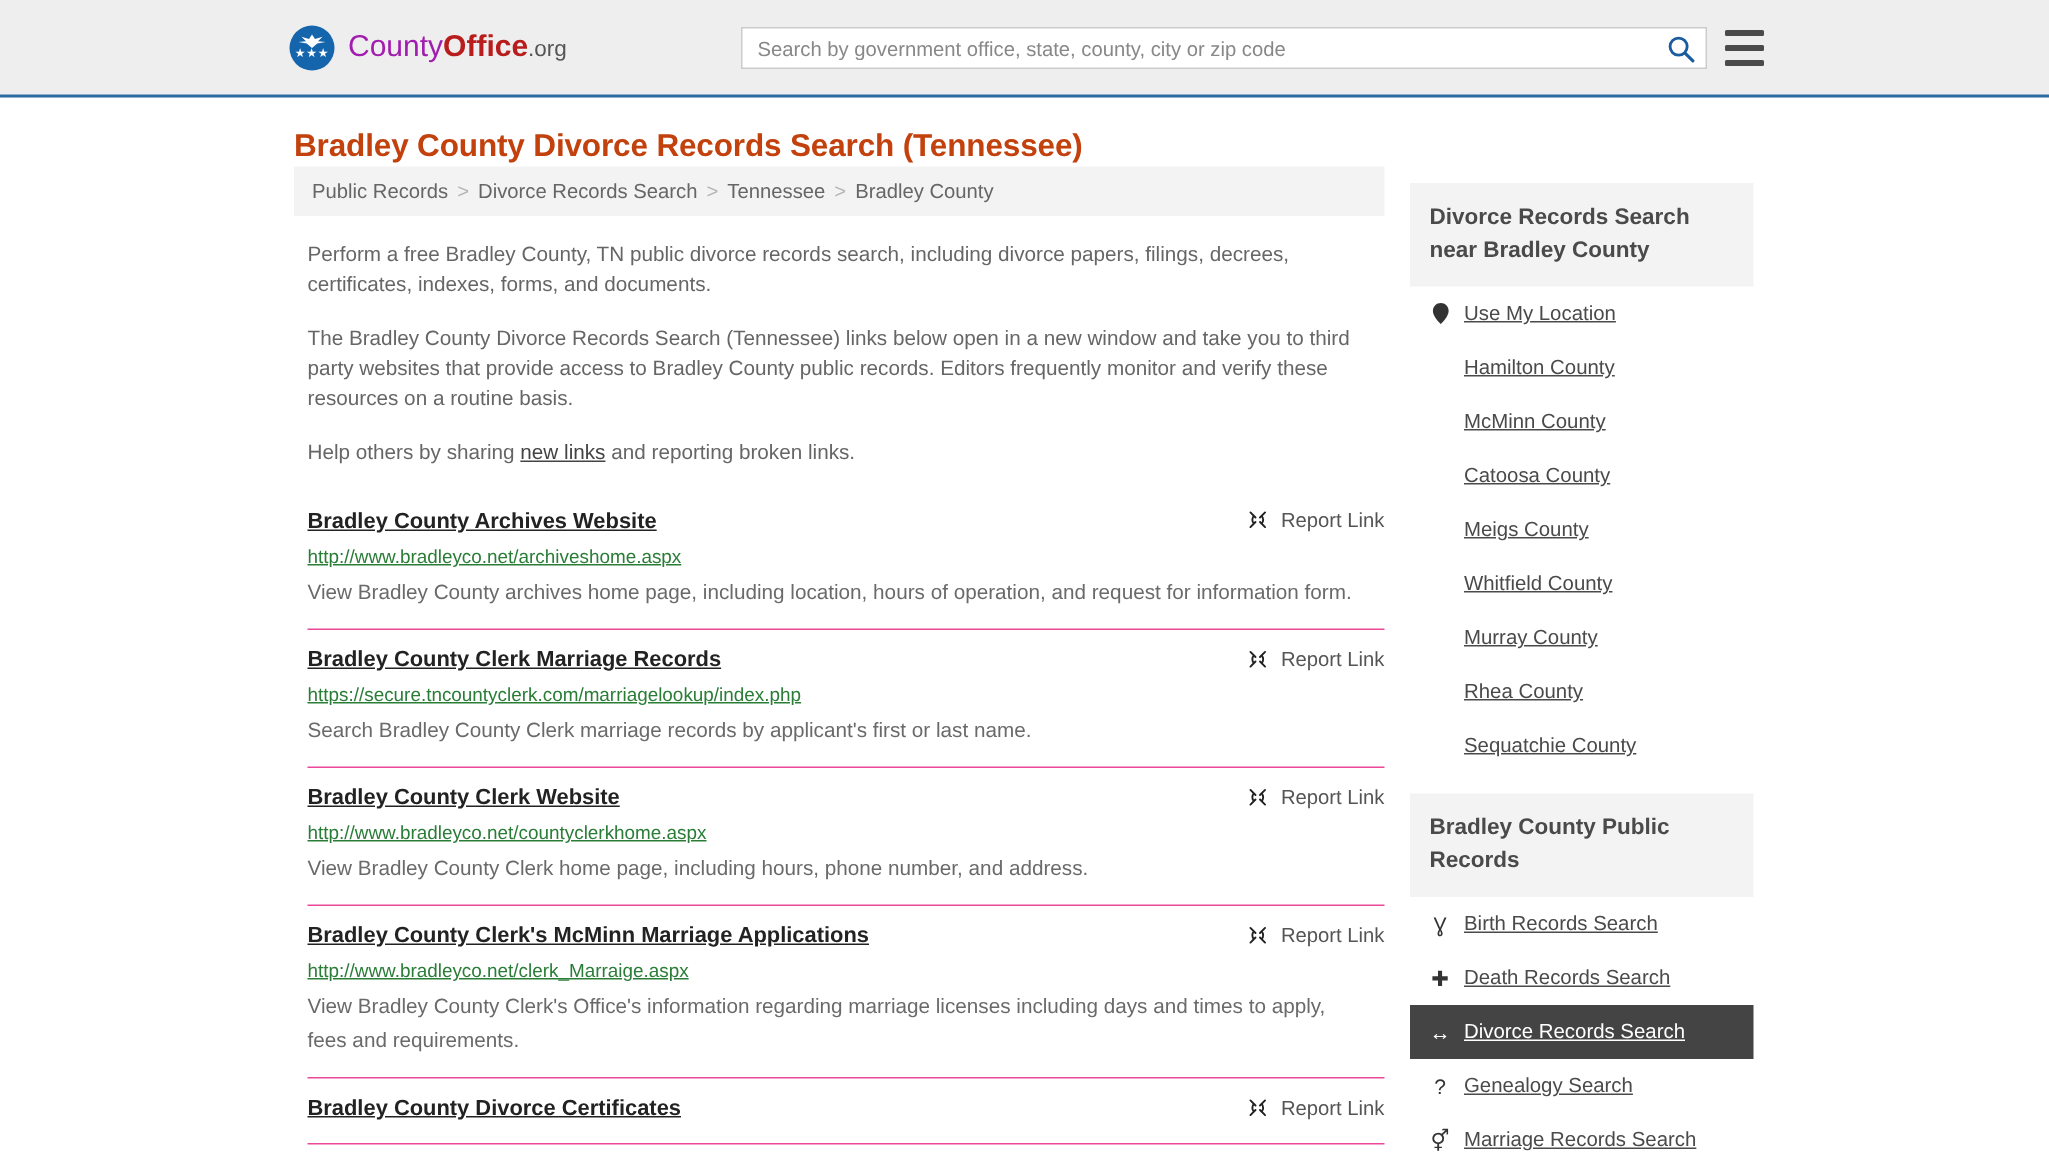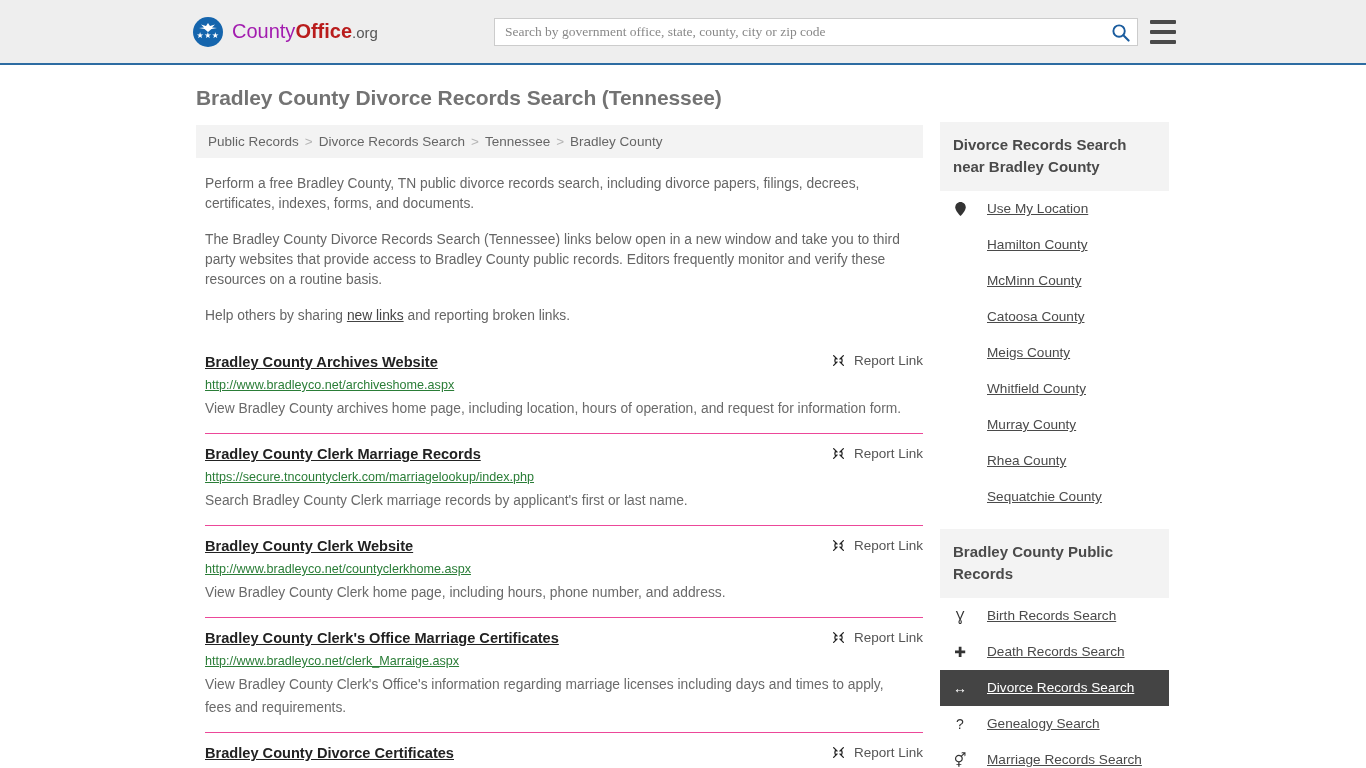--- a/index.html
+++ b/index.html
@@ -76,21 +76,21 @@
     border: 1px solid #cccccc;
     display: flex;
     align-items: center;
   }
   #search-input {
     flex: 1 1 auto;
     border: 0;
     outline: 0;
     height: 100%;
     padding: 0 8px 0 10px;
-    font-family: Liberation Serif, serif;
+    font-family: Liberation Sans, sans-serif;
     font-size: 13.5px;
     color: #333333;
     background: transparent;
   }
   #search-input::placeholder { color: #888888; opacity: 1; }
   #search-btn {
     width: 34px; height: 100%;
     border: 0; background: transparent;
     cursor: pointer;
     display: flex; align-items: center; justify-content: center;
@@ -126,26 +126,26 @@
     width: 727px;
   }
   #sidebar {
     position: absolute;
     left: 940px;
     top: 57px;
     width: 229px;
   }
 
   h1#page-title {
-    margin: 0 0 14px 0;
+    margin: 0 0 0 0;
     padding: 0;
     font-size: 21px;
     line-height: 26px;
     font-weight: bold;
-    color: #737373;
+    color: #c2410c;
     letter-spacing: -0.1px;
   }
 
   #breadcrumb {
     background: #f3f3f3;
     height: 33px;
     display: flex;
     align-items: center;
     padding: 0 12px;
     font-size: 13.5px;
@@ -225,21 +225,21 @@
     font-size: 15px;
     line-height: 22px;
     font-weight: bold;
     color: #4a4a4a;
   }
   .card-list { padding: 0; margin: 0; list-style: none; }
   .card-list li { margin: 0; }
   .card-list a {
     display: flex;
     align-items: center;
-    gap: 20px;
+    gap: 9px;
     padding: 9px 13px;
     font-size: 13.6px;
     line-height: 18px;
     color: #4a4a4a;
     text-decoration: none;
   }
   .card-list a .lbl { text-decoration: underline; }
   .card-list li.active a {
     background: #444444;
   }
@@ -331,21 +331,21 @@
           </a><a class="result-url" href="#">https://secure.tncountyclerk.com/marriagelookup/index.php</a><div class="result-desc">Search Bradley County Clerk marriage records by applicant's first or last name.</div></div>
         <div class="result"><a class="result-title" href="#">Bradley County Clerk Website</a><a class="report-link" href="#">
             <span>
               <svg class="rl-icon" viewBox="0 0 20 20">
                 <path fill="none" stroke="currentColor" stroke-width="1.7" stroke-linecap="round" d="M3.5 3.5 L8 8 M12 12 L16.5 16.5 M16.5 3.5 L12 8 M8 12 L3.5 16.5"></path>
                 <path fill="none" stroke="currentColor" stroke-width="1.7" d="M6.6 6.6 A4.8 4.8 0 0 0 6.6 13.4 M13.4 6.6 A4.8 4.8 0 0 1 13.4 13.4"></path>
               </svg>
             </span>
             <span>Report Link</span>
           </a><a class="result-url" href="#">http://www.bradleyco.net/countyclerkhome.aspx</a><div class="result-desc">View Bradley County Clerk home page, including hours, phone number, and address.</div></div>
-        <div class="result"><a class="result-title" href="#">Bradley County Clerk's Office Marriage Certificates</a><a class="report-link" href="#">
+        <div class="result"><a class="result-title" href="#">Bradley County Clerk's McMinn Marriage Applications</a><a class="report-link" href="#">
             <span>
               <svg class="rl-icon" viewBox="0 0 20 20">
                 <path fill="none" stroke="currentColor" stroke-width="1.7" stroke-linecap="round" d="M3.5 3.5 L8 8 M12 12 L16.5 16.5 M16.5 3.5 L12 8 M8 12 L3.5 16.5"></path>
                 <path fill="none" stroke="currentColor" stroke-width="1.7" d="M6.6 6.6 A4.8 4.8 0 0 0 6.6 13.4 M13.4 6.6 A4.8 4.8 0 0 1 13.4 13.4"></path>
               </svg>
             </span>
             <span>Report Link</span>
           </a><a class="result-url" href="#">http://www.bradleyco.net/clerk_Marraige.aspx</a><div class="result-desc">View Bradley County Clerk's Office's information regarding marriage licenses including days and times to apply, fees and requirements.</div></div>
         <div class="result"><a class="result-title" href="#">Bradley County Divorce Certificates</a><a class="report-link" href="#">
             <span>

